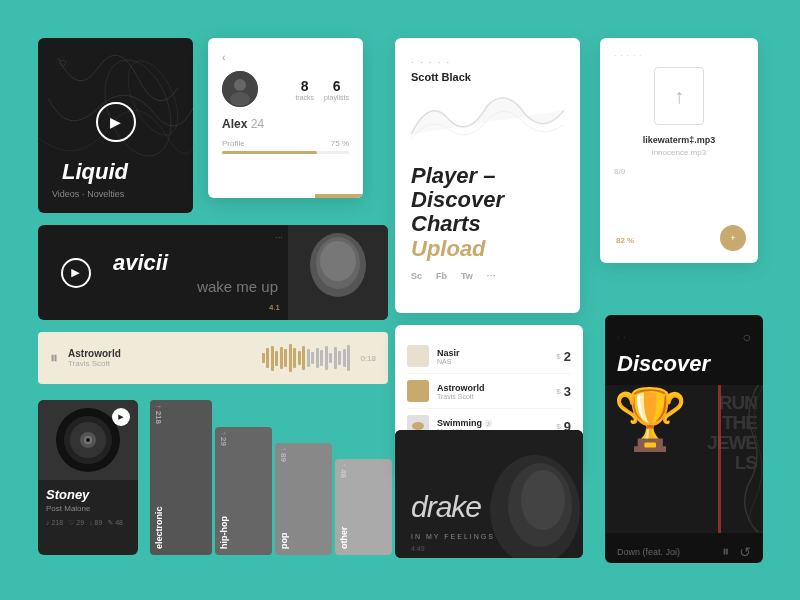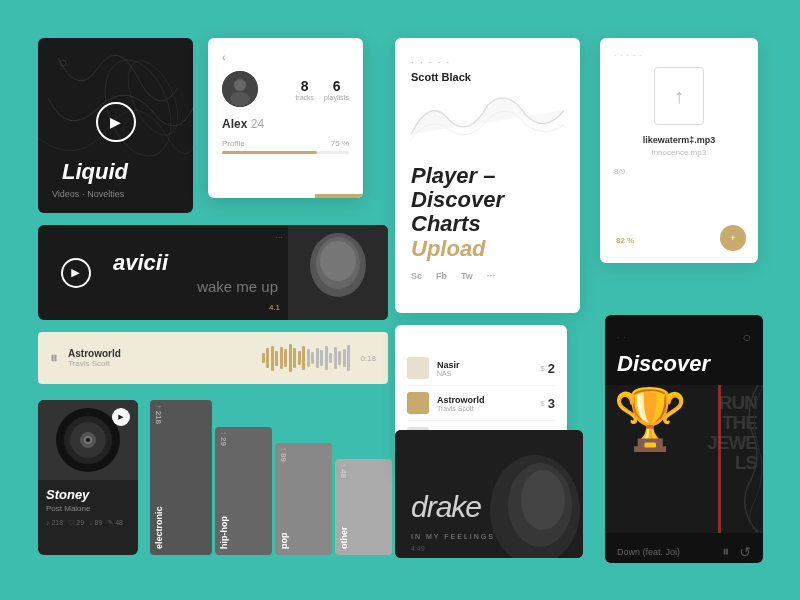--- a/index.html
+++ b/index.html
@@ -404,21 +404,21 @@
   <div class="genre-tag genre-pop" style="background:#888; width:57px; height:112px; border-radius:4px; display:flex; align-items:flex-start; justify-content:flex-end; padding:6px 4px 4px; writing-mode:vertical-rl; transform:rotate(180deg); font-size:9px; font-weight:600; color:white;">
     <span>pop</span>
     <span style="margin-top:auto; font-size:8px; color:#bbb; transform:rotate(180deg);">↑ 89</span>
   </div>
   <div class="genre-tag genre-other" style="background:#aaa; width:57px; height:96px; border-radius:4px; display:flex; align-items:flex-start; justify-content:flex-end; padding:6px 4px 4px; writing-mode:vertical-rl; transform:rotate(180deg); font-size:9px; font-weight:600; color:white;">
     <span>other</span>
     <span style="margin-top:auto; font-size:8px; color:#ccc; transform:rotate(180deg);">↑ 48</span>
   </div>
 </div>
 
-<div class="card" id="card-charts" style="position:absolute; top:325px; left:395px; width:172px; height:148px; background:white; border-radius:6px; padding:26px 12px; box-shadow:0 4px 15px rgba(0,0,0,0.1);">
+<div class="card" id="card-charts" style="position:absolute; top:325px; left:395px; width:188px; height:148px; background:white; border-radius:6px; padding:14px 12px; box-shadow:0 4px 15px rgba(0,0,0,0.1);">
 
   <div style="display:flex; align-items:center; padding:6px 0; border-bottom:1px solid #f5f5f5;">
     <div style="width:22px; height:22px; background:#e8e0ce; border-radius:3px; margin-right:8px; flex-shrink:0;"></div>
     <div style="flex:1;">
       <div style="font-size:9px; font-weight:700; color:#222;">Nasir</div>
       <div style="font-size:7px; color:#aaa;">NAS</div>
     </div>
     <div style="font-size:8px; color:#bbb; margin-right:3px;">$</div>
     <div style="font-size:13px; font-weight:700; color:#333;">2</div>
   </div>

